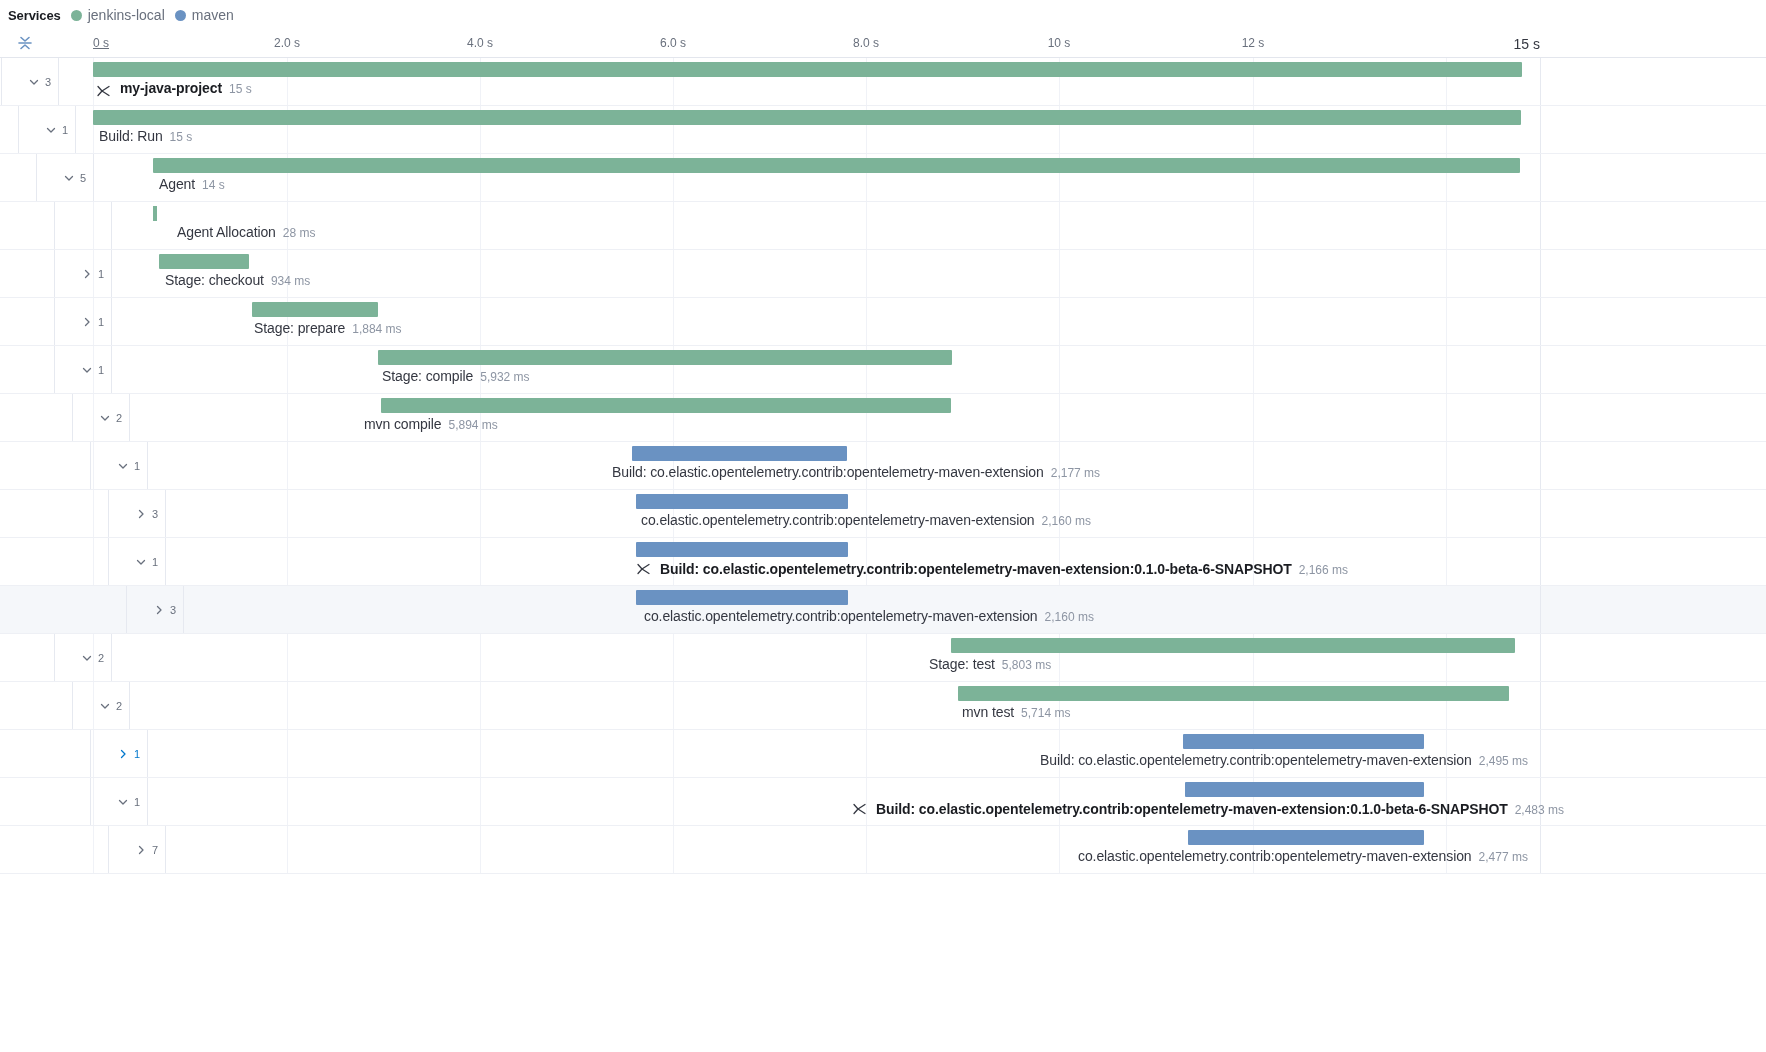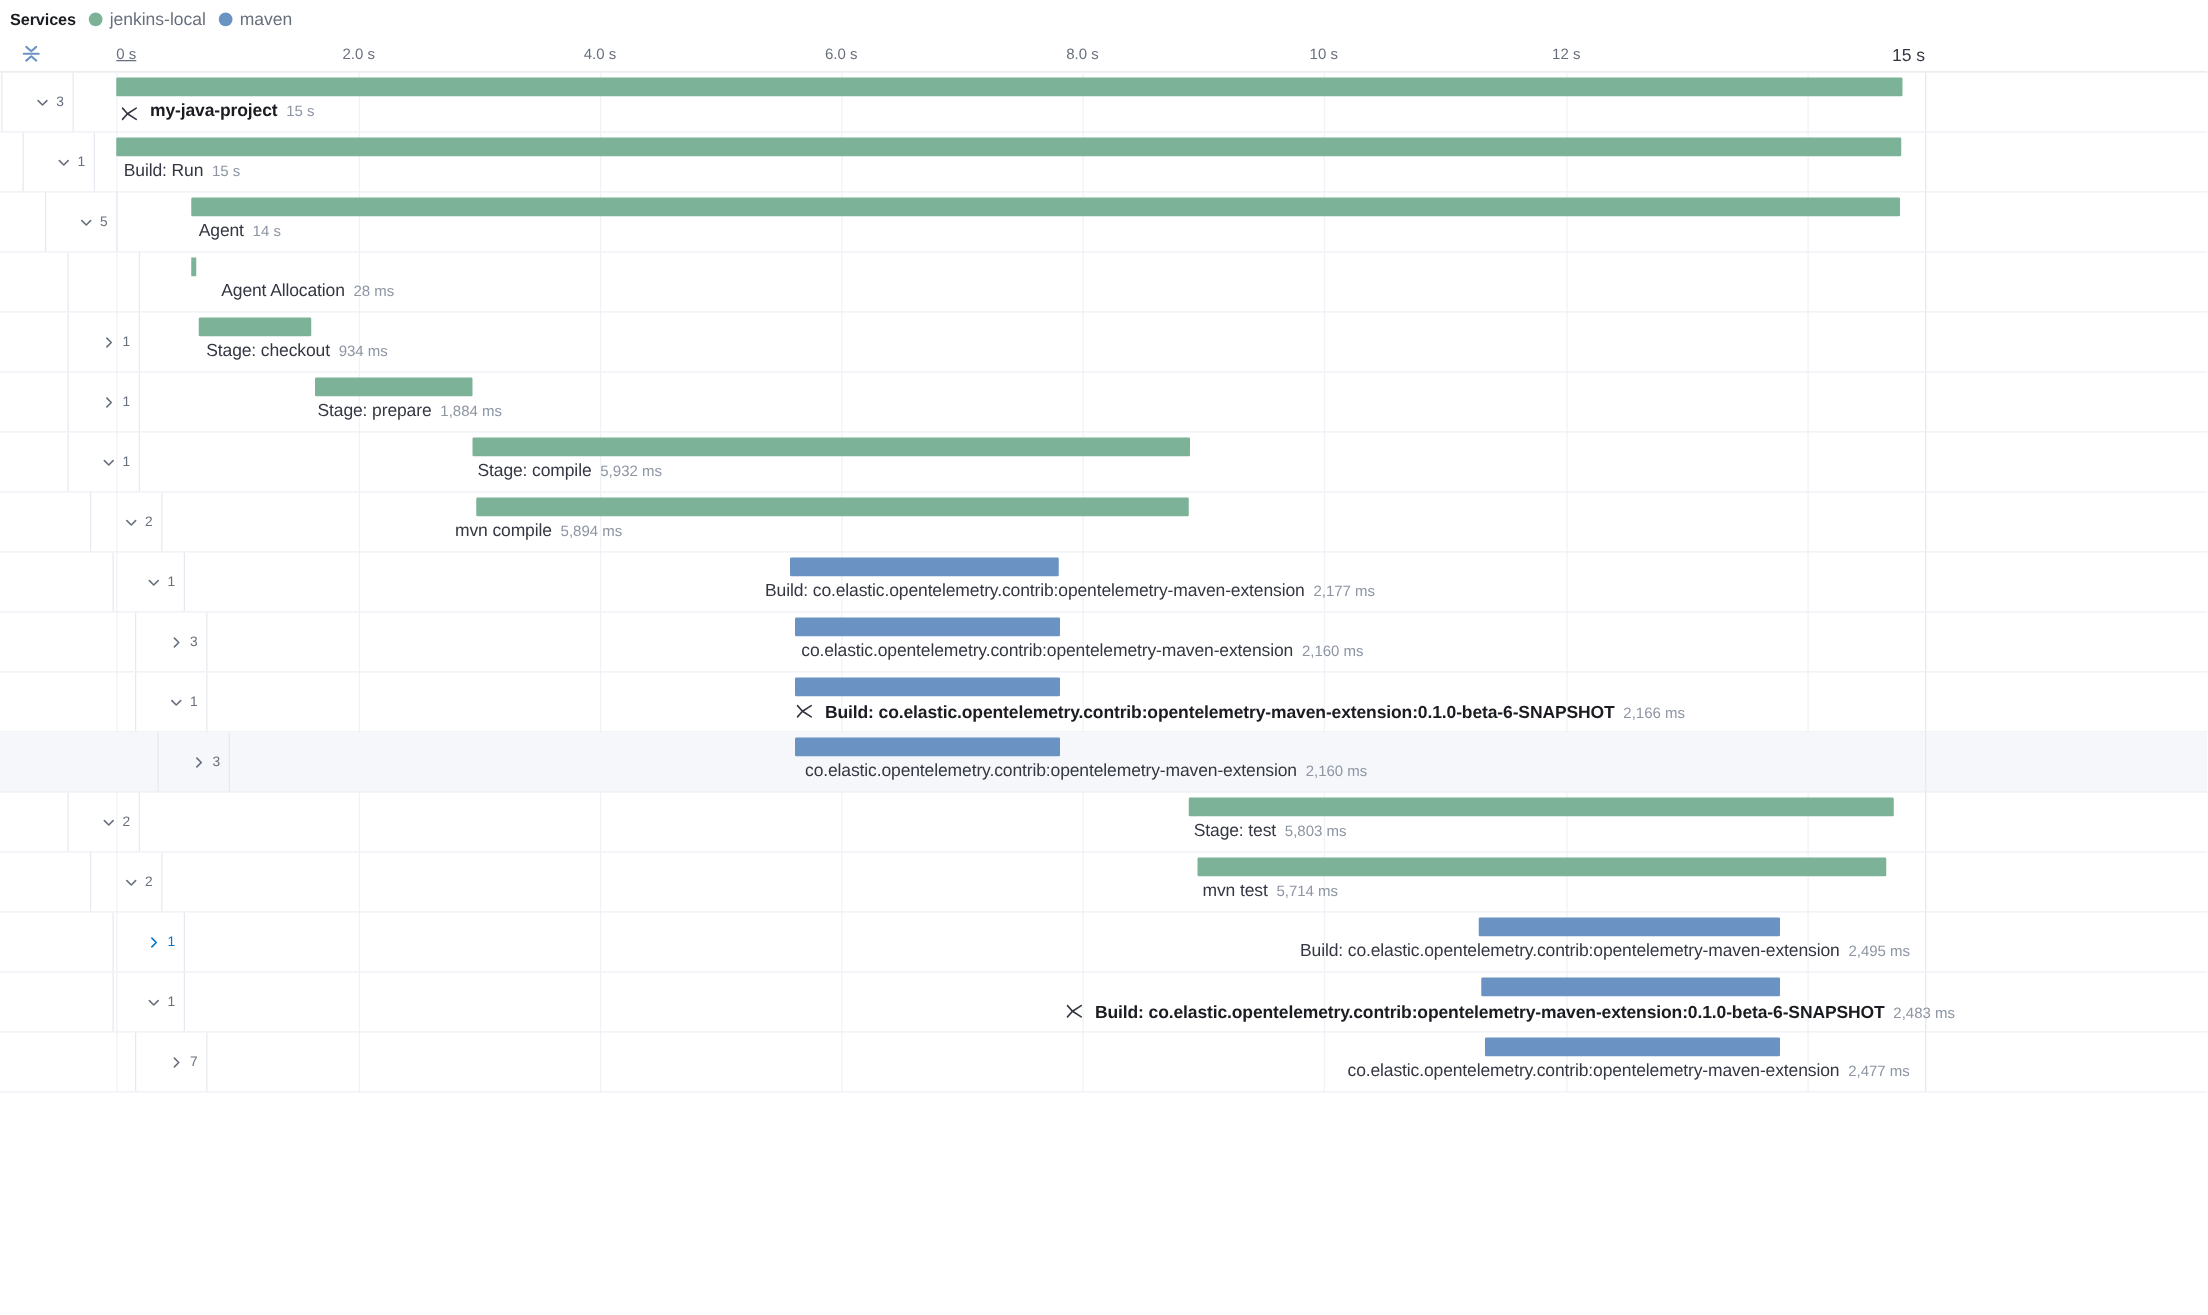--- a/index.html
+++ b/index.html
@@ -461,21 +461,21 @@
           <div class="gutter-cell" style="width: 58px;">
             <span class="chev">
               <svg width="12" height="12" viewBox="0 0 12 12">
                 <path d="M2.5 4.5 L6 8 L9.5 4.5" fill="none" stroke="#69707d" stroke-width="1.3" stroke-linecap="round" stroke-linejoin="round"></path>
               </svg>
             </span>
             <span class="child-count">2</span>
           </div>
         </div>
         <div class="bar" style="left: 951px; width: 564px; background: rgb(124, 179, 152);"></div>
-        <div class="bar-label" style="left: 955px; justify-content: space-between;">
+        <div class="bar-label" style="left: 929px; justify-content: space-between;">
           <span class="bar-name">Stage: test</span>
           <span class="bar-dur">5,803 ms</span>
         </div>
         <div class="right-rule" style="left: 1540px;"></div>
       </div>
       <div class="wf-row">
         <div class="gutter">
           <div class="gutter-spacer" style="width: 72px;"></div>
           <div class="gutter-cell" style="width: 58px;">
             <span class="chev">

